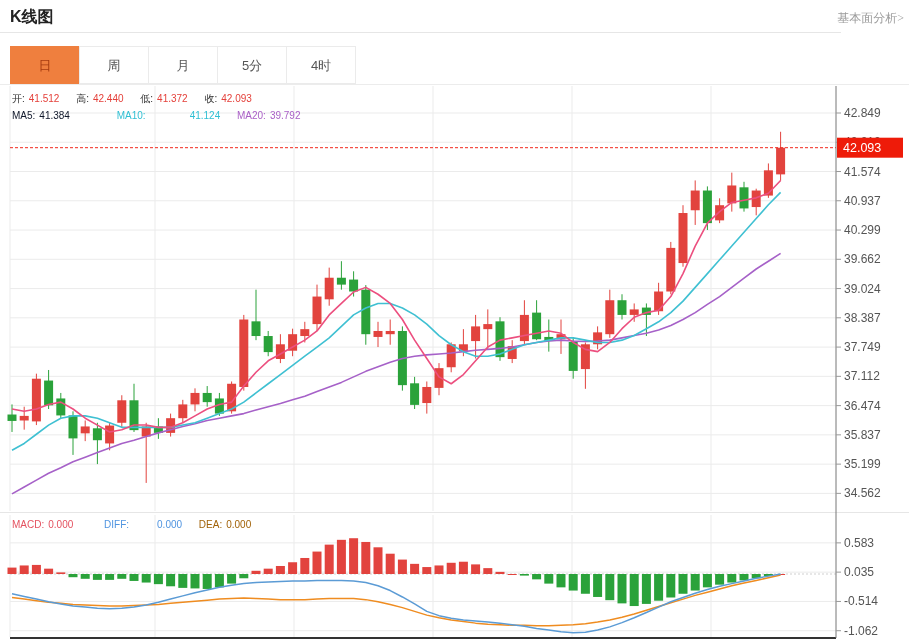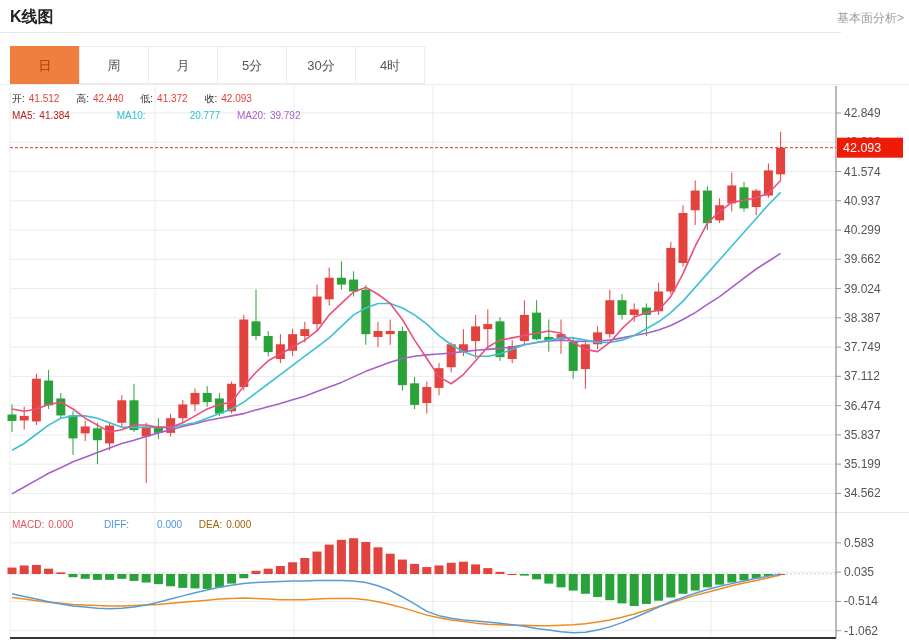--- a/index.html
+++ b/index.html
@@ -2,71 +2,70 @@
 <html><head>
 <meta charset="utf-8">
 <style>
   html,body{margin:0;padding:0;background:#fff;}
   body{width:909px;height:644px;position:relative;overflow:hidden;
        font-family:"Liberation Sans","DejaVu Sans",sans-serif;color:#333;}
   .titlebar{position:absolute;top:0;left:0;width:841px;height:32px;
             border-bottom:1px solid #e6e6e6;z-index:3;background:#fff;}
   .page-title{position:absolute;left:10px;top:7px;font-size:16px;font-weight:bold;color:#222;}
   .analysis-link{position:absolute;right:5px;top:10px;font-size:12px;color:#9b9b9b;
-                 text-decoration:none;cursor:pointer;z-index:4;}
+                 text-decoration:none;cursor:pointer;z-index:4;font-family:Liberation Serif, serif;}
   .tabs{position:absolute;left:10px;top:46px;height:38px;display:flex;z-index:3;background:#fff;}
   .tab{width:70px;height:38px;line-height:38px;text-align:center;font-size:13px;color:#555;
        background:#fff;border:1px solid #ebebeb;margin-left:-1px;box-sizing:border-box;cursor:pointer;}
   .tab:first-child{margin-left:0;}
   .tab.active{background:#ef7f3e;color:#a63c10;border-color:#ef7f3e;}
   .tab-underline{position:absolute;top:84px;left:0;width:909px;height:1px;background:#ececec;z-index:2;}
   .row{position:absolute;left:12px;font-size:10px;white-space:nowrap;z-index:2;}
   .quote-row{top:92px;}
   .ma-row{top:110px;}
   .macd-row{top:519px;}
   .lbl{color:#333;}
   .gap{margin-left:14px;}
   .vgap{margin-left:4px;}
   .red{color:#e4403a;}
-  .pink{color:#b91c1c;}
+  .pink{color:#0f172a;}
   .cyan{color:#2fbfd3;margin-left:44px;}
   .purple{color:#a95fc6;}
   .blue{color:#4f94e0;margin-left:28px;}
   .orange{color:#a16207;}
   .crimson{color:#e4515f;}
   #chart{position:absolute;top:0;left:0;z-index:1;}
 </style>
 </head>
 <body>
 
 <div class="titlebar">
   <span class="page-title">K线图</span>
 </div>
 <a class="analysis-link">基本面分析&gt;</a>
 
 <div class="tabs">
   <div class="tab active"><span>日</span></div>
   <div class="tab"><span>周</span></div>
   <div class="tab"><span>月</span></div>
   <div class="tab"><span>5分</span></div>
-  <div class="tab"><span>30分</span></div>
   <div class="tab"><span>4时</span></div>
 </div>
 <div class="tab-underline"></div>
 
 <div class="row quote-row">
   <span class="lbl">开:</span><span class="red vgap">41.512</span>
   <span class="lbl gap">高:</span><span class="red vgap">42.440</span>
   <span class="lbl gap">低:</span><span class="red vgap">41.372</span>
   <span class="lbl gap">收:</span><span class="red vgap">42.093</span>
 </div>
 
 <div class="row ma-row">
   <span class="pink">MA5:</span><span class="pink vgap">41.384</span>
-  <span class="cyan gap">MA10:</span><span class="cyan vgap">20.777</span>
+  <span class="cyan gap">MA10:</span><span class="cyan vgap">41.124</span>
   <span class="purple gap">MA20:</span><span class="purple vgap">39.792</span>
 </div>
 
 <div class="row macd-row">
   <span class="crimson">MACD:</span><span class="crimson vgap">0.000</span>
   <span class="blue gap">DIFF:</span><span class="blue vgap">0.000</span>
   <span class="orange gap">DEA:</span><span class="orange vgap">0.000</span>
 </div>
 
 <svg id="chart" width="909" height="644">

